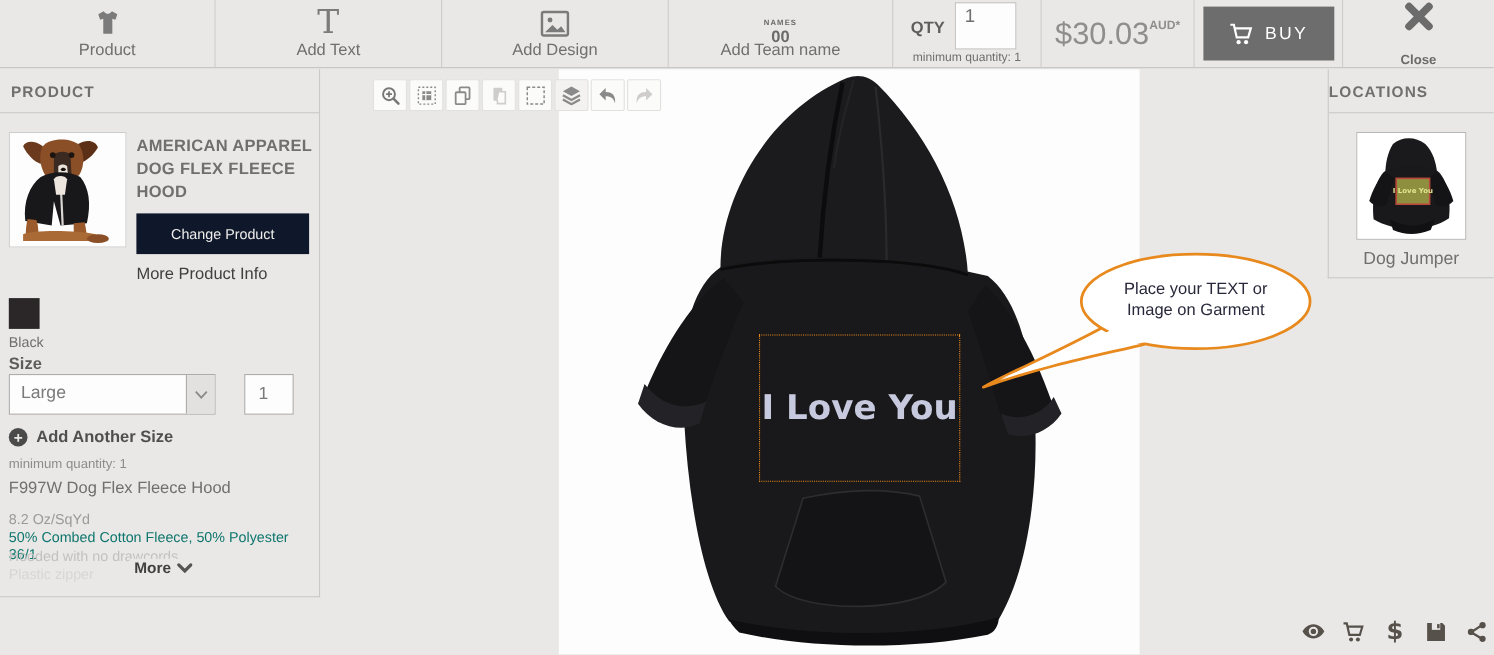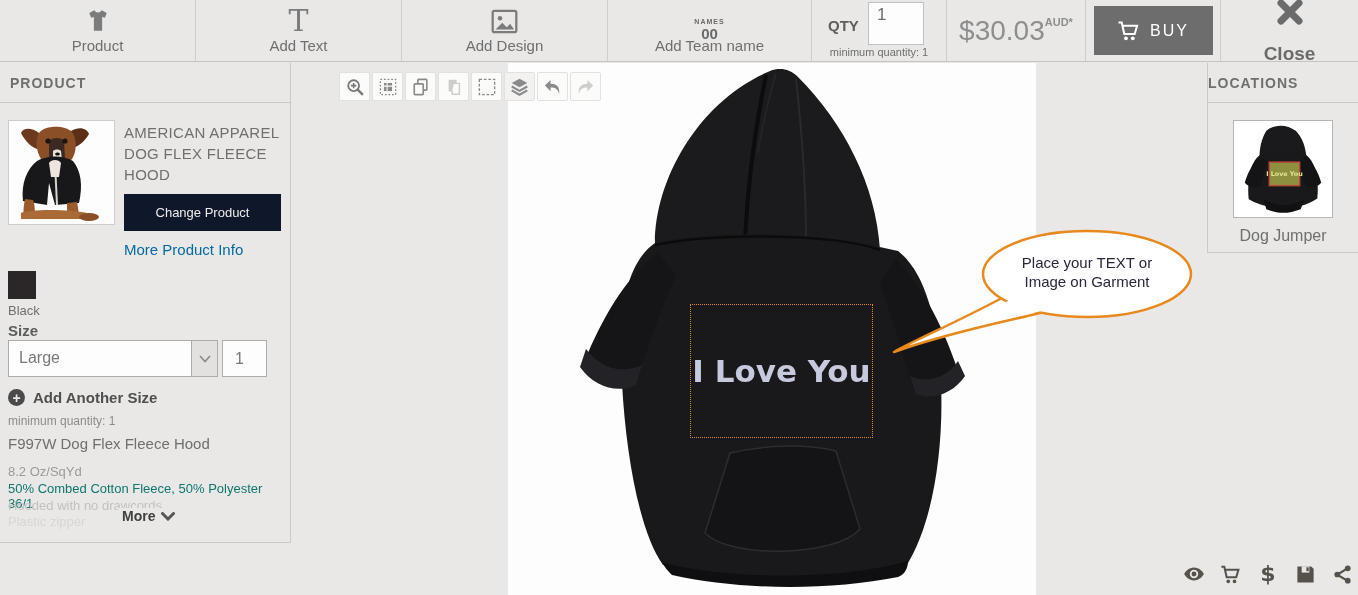--- a/index.html
+++ b/index.html
@@ -28,38 +28,38 @@
   .cell-price { width:139px; justify-content:center; padding-top:0; cursor:default; }
   .price-amount { font-size:28px; color:#8e8e8e;margin-top:12px; }
   .price-cur { font-size:11px; color:#8e8e8e; vertical-align:14px; font-weight:bold; }
 
   .cell-buy { width:135px; justify-content:center; padding-top:0; }
   .buy-btn { width:119px; height:49px; background:#6d6d6d; border:none; color:#fff; display:flex;
              align-items:center; justify-content:center; gap:9px; font-size:16px; letter-spacing:2px; cursor:pointer; }
 
   .cell-close { width:137px; justify-content:center; padding-top:0; border-right:none; }
   .close-x { color:#6b6b6b; }
-  .close-label { font-size:19px; font-weight:bold; color:#6b6b6b; margin-top:12px; }
+  .close-label { font-size:12px; font-weight:bold; color:#6b6b6b; margin-top:12px; }
 
   
   .sidebar { position:absolute; left:0; top:63px; width:291px; height:480px; background:#e9e8e6;
              border-right:1px solid #cbc9c7; border-bottom:1px solid #cbc9c7; }
   .sb-header { height:40px; line-height:40px; border-bottom:1px solid #cbc9c7; padding-left:10px;
                font-size:14px; font-weight:bold; letter-spacing:1px; color:#6f6f6f; }
   .sb-photo { position:absolute; left:8px; top:57px; width:107px; height:105px; background:#fff;
               border:1px solid #cfcdcb; overflow:hidden; }
-  .sb-title { position:absolute; left:124px; top:59px; width:162px; font-size:15px; font-weight:normal;
+  .sb-title { position:absolute; left:124px; top:59px; width:162px; font-size:15px; font-weight:bold;
               color:#6f6f6f; line-height:21px; letter-spacing:.3px; }
   .sb-change { position:absolute; left:124px; top:131px; width:157px; height:37px; background:#0f172a;
                border:none; color:#eeedeb; font-size:13px; cursor:pointer; }
-  .sb-moreinfo { position:absolute; left:124px; top:178px; font-size:15px; color:#0369a1; cursor:pointer; }
+  .sb-moreinfo { position:absolute; left:124px; top:178px; font-size:15px; color:#404040; cursor:pointer; }
   .sb-swatch { position:absolute; left:8px; top:208px; width:28px; height:28px; background:#2b2729; cursor:pointer; }
   .sb-swatch-label { position:absolute; left:8px; top:240px; font-size:13px; color:#6f6f6f; }
   .sb-size-label { position:absolute; left:8px; top:259px; font-size:15px; font-weight:bold; color:#5c5c5c; }
-  .sb-select { position:absolute; left:8px; top:277px; width:210px; height:37px; background:#fdfdfd;
+  .sb-select { position:absolute; left:8px; top:277px; width:188px; height:37px; background:#fdfdfd;
                border:1px solid #aeacaa; cursor:pointer; }
   .sb-select .val { position:absolute; left:10px; top:8px; font-size:16px; color:#7a7a7a; }
   .sb-select .chev { position:absolute; right:0; top:0; width:26px; height:100%; background:#e2e1df;
                      border-left:1px solid #aeacaa; display:flex; align-items:center; justify-content:center; color:#8a8a8a; }
   .sb-sizeqty { position:absolute; left:222px; top:277px; width:45px; height:37px; background:#fdfdfd;
                 border:1px solid #aeacaa; font-size:16px; color:#7a7a7a; padding-left:12px; }
   .sb-addsize { position:absolute; left:8px; top:326px; display:flex; align-items:center; gap:8px; cursor:pointer; }
   .sb-addsize .plus { width:17px; height:17px; border-radius:50%; background:#4a4a4a; color:#e9e8e6;
                       display:flex; align-items:center; justify-content:center; font-size:14px; font-weight:bold; line-height:1; }
   .sb-addsize .txt { font-size:15px; font-weight:bold; color:#4f4f4f; }

